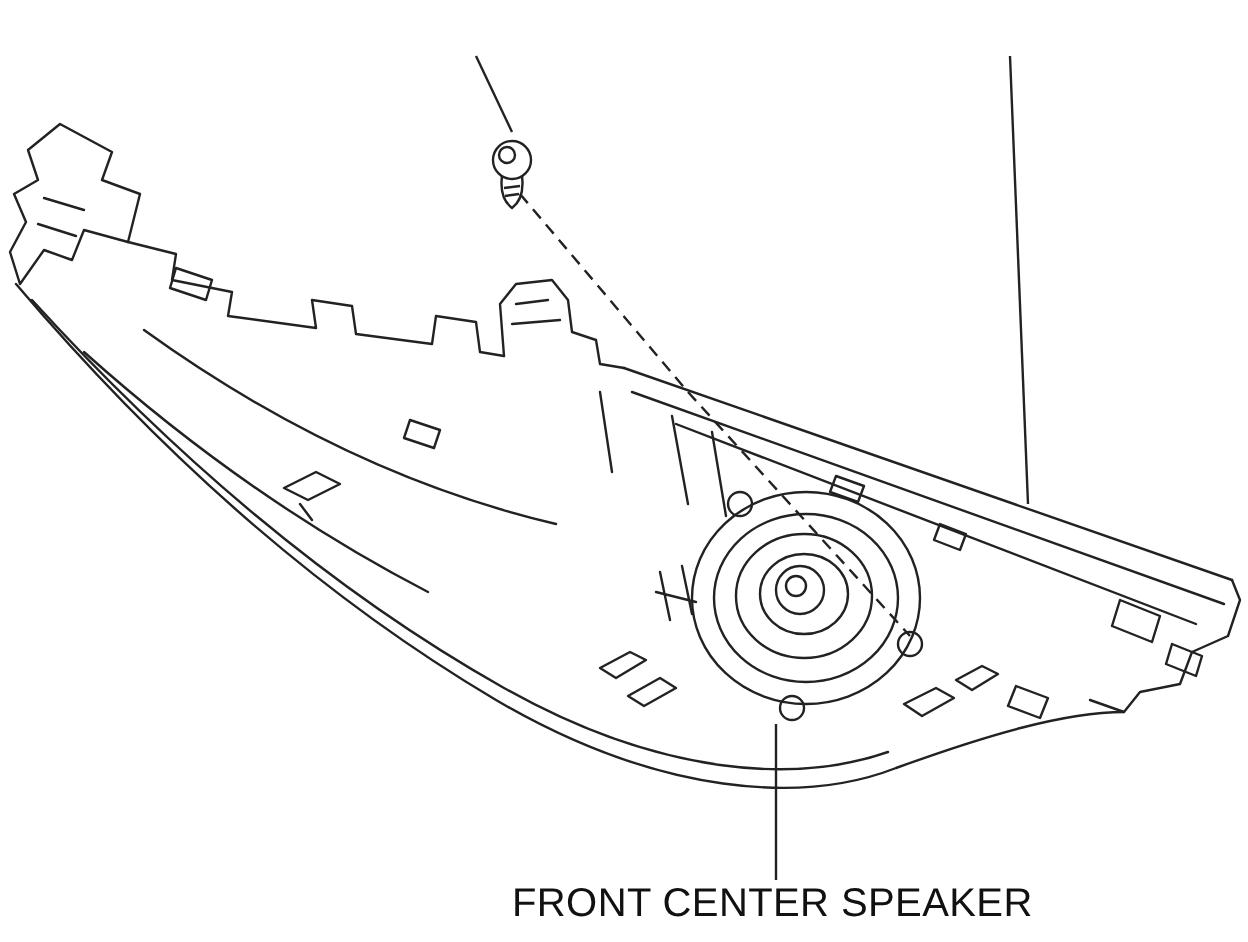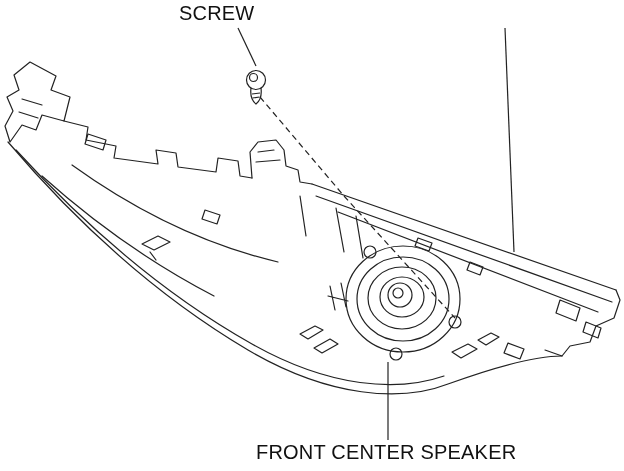--- a/index.html
+++ b/index.html
@@ -95,18 +95,17 @@
       <path d="M344,196 L455,318"></path>
     </g>
 
     <g stroke="#222222" stroke-width="1.2" fill="none">
       <path d="M238,28 L256,66"></path>
       <path d="M505,28 L514,252"></path>
       <path d="M388,440 L388,362"></path>
     </g>
   </svg>
 
-  <div class="label lbl-screw">SCREW</div>
 
 
   <div class="label lbl-speaker">FRONT CENTER SPEAKER</div>
 
 </div>
 
 </body></html>

